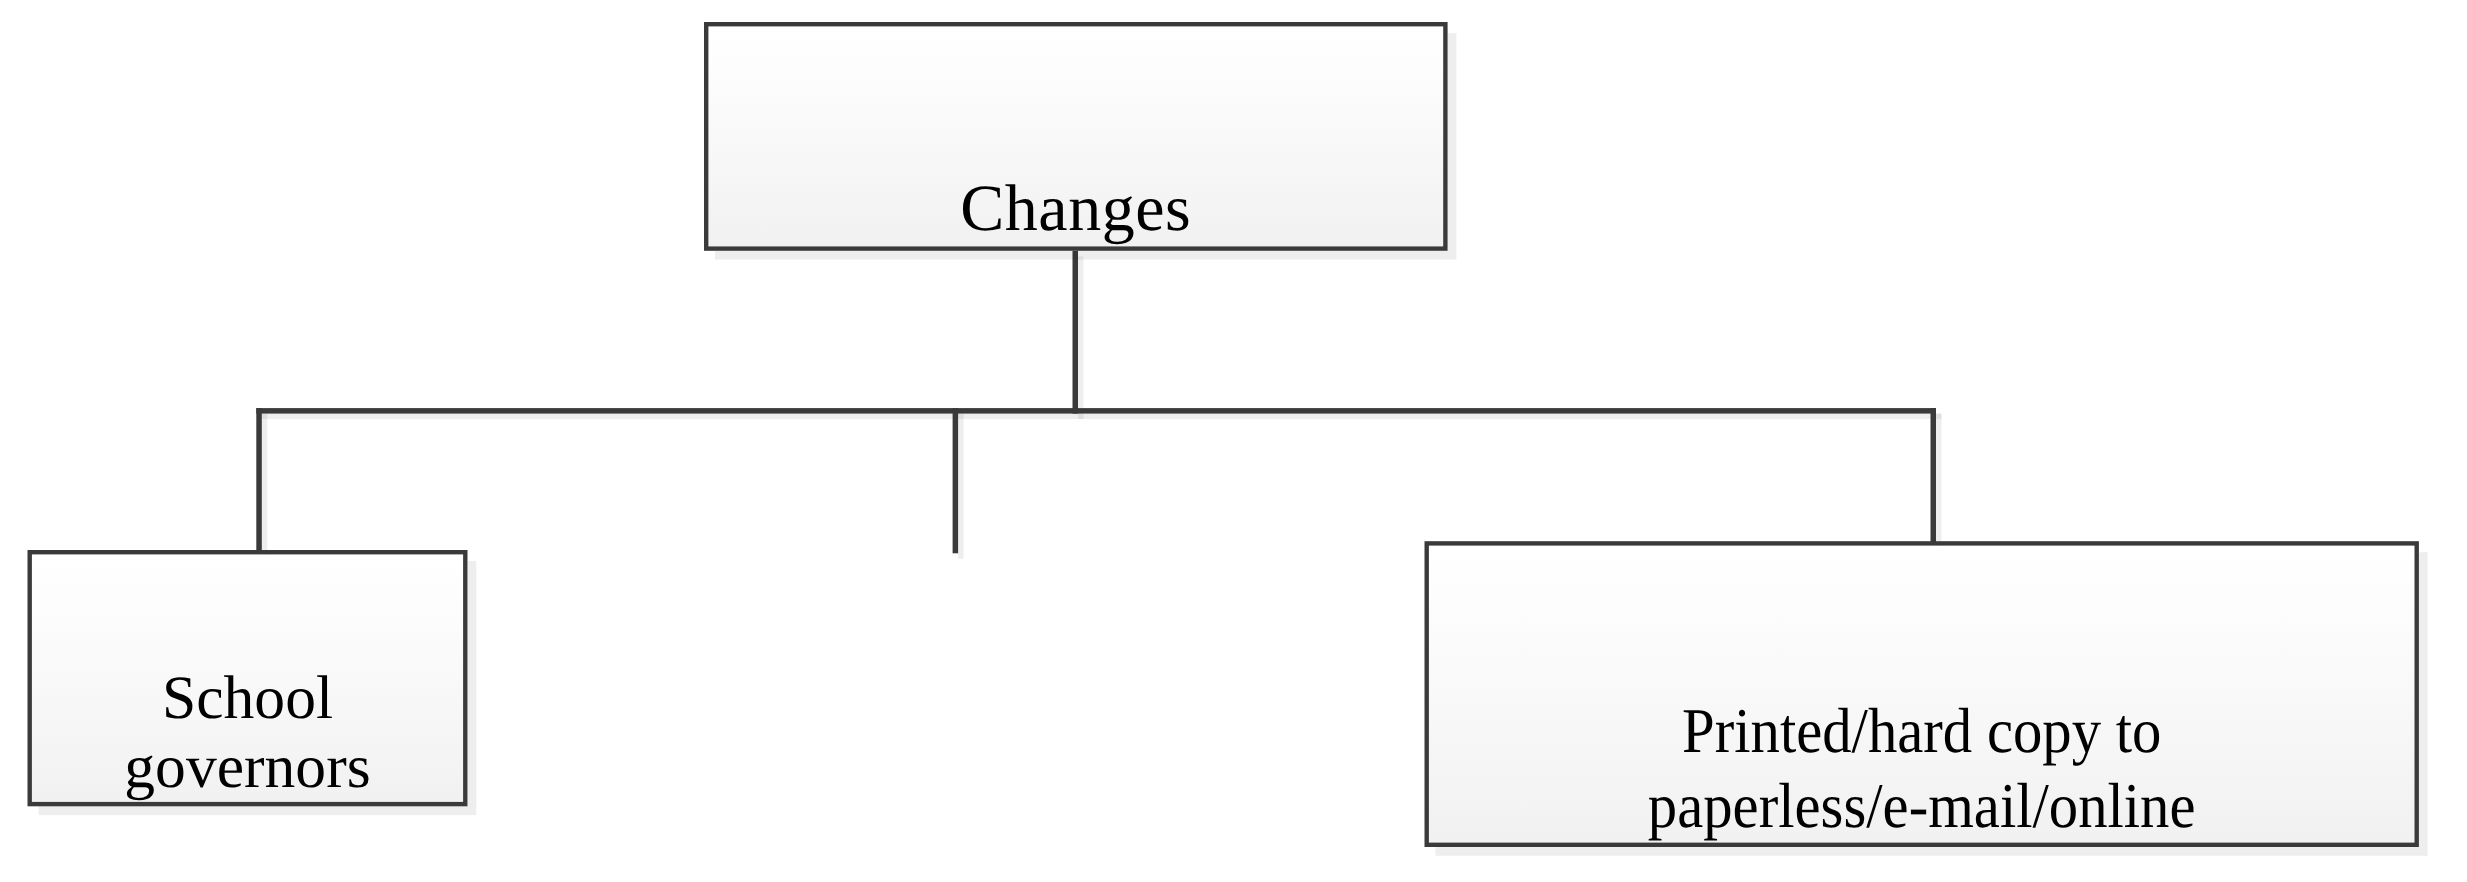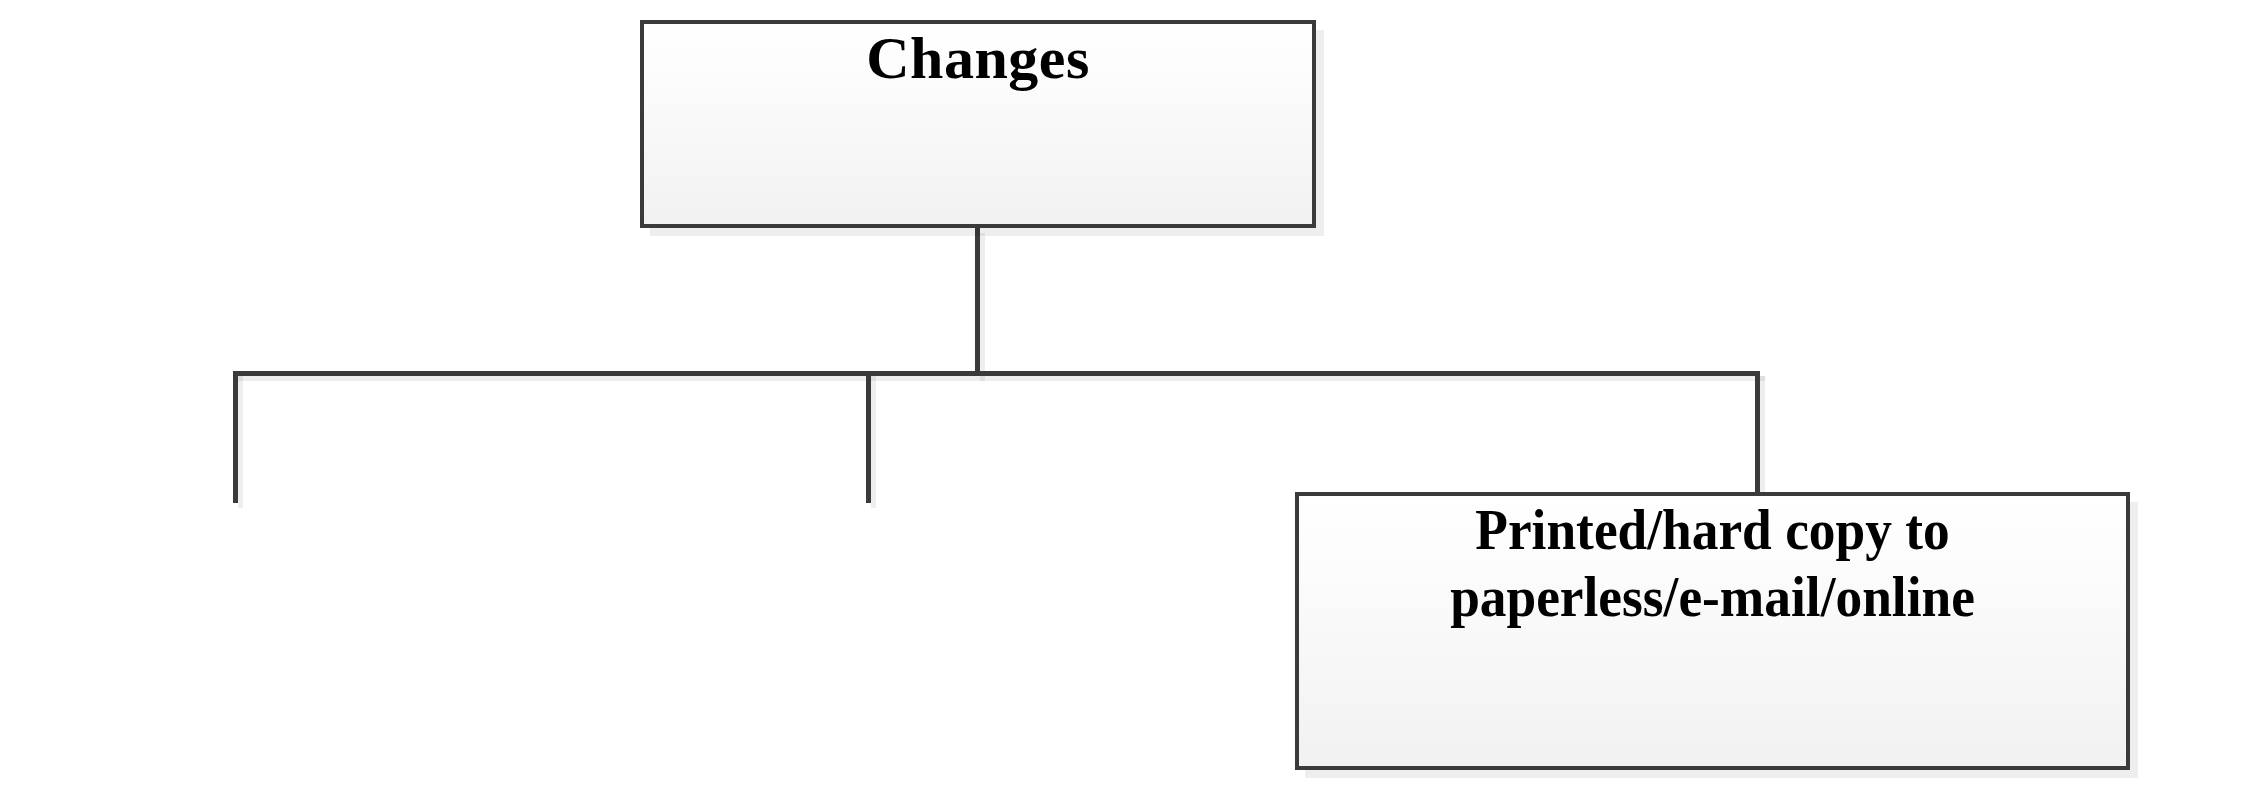--- a/index.html
+++ b/index.html
@@ -20,25 +20,25 @@
   }
 
   
   .node {
     position: absolute;
     box-sizing: border-box;
     border: 4px solid #3a3a3a;
     background: linear-gradient(to bottom, #ffffff 0%, #fdfdfd 18%, #f8f8f8 55%, #f1f1f1 100%);
     box-shadow: 9px 9px 0 -1px rgba(0,0,0,0.065);
     display: flex;
-    align-items: flex-start;
+    align-items: flex-end;
     justify-content: center;
     text-align: center;
     color: #000000;
-    font-weight: bold;
+    font-weight: normal;
     z-index: 3;
   }
   .node .node-label {
     display: block;
     width: 100%;
     padding: 0 10px;
     box-sizing: border-box;
     white-space: pre-line;
   }
 
@@ -65,21 +65,21 @@
     top: 500px;
     width: 687px;
     height: 238px;
     font-size: 56px;
     line-height: 1.12;
   }
 
   #node-paperless {
     left: 1295px;
     top: 492px;
-    width: 835px;
+    width: 904px;
     height: 278px;
     font-size: 58px;
     line-height: 1.16;
   }
   #node-paperless .node-label {
     transform: scaleX(0.92);
   }
 
   
   .conn {
@@ -142,20 +142,24 @@
   <div class="conn shadowed" id="conn-trunk"></div>
   <div class="conn shadowed" id="conn-bus"></div>
   <div class="conn shadowed" id="conn-drop-left"></div>
   <div class="conn shadowed" id="conn-drop-mid"></div>
   <div class="conn shadowed" id="conn-drop-right"></div>
 
   <div class="node" id="node-root">
     <span class="node-label">Changes</span>
   </div>
 
+  <div class="node" id="node-governors">
+    <span class="node-label">School
+governors</span>
+  </div>
 
 
   <div class="node" id="node-paperless">
     <span class="node-label">Printed/hard copy to
 paperless/e-mail/online</span>
   </div>
 
 </div>
 
 </body></html>

